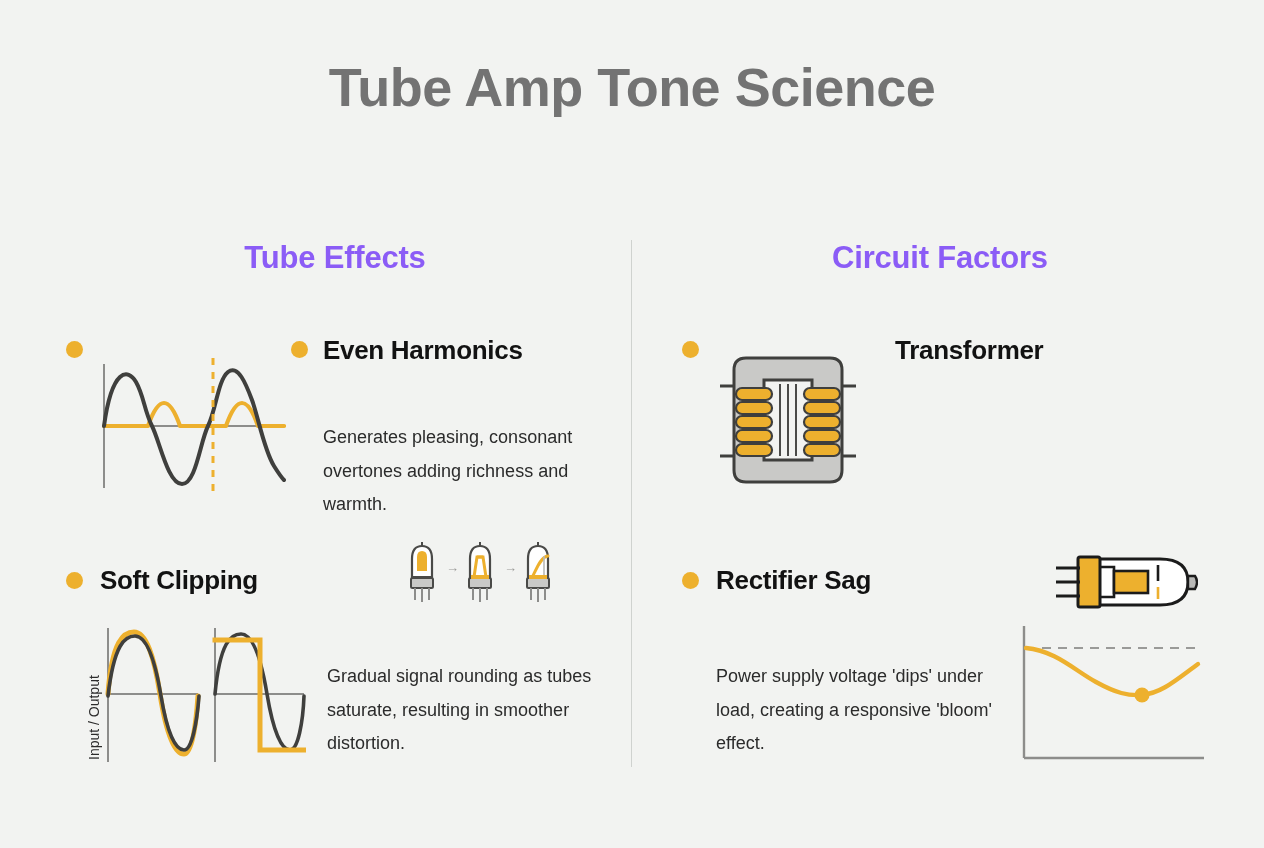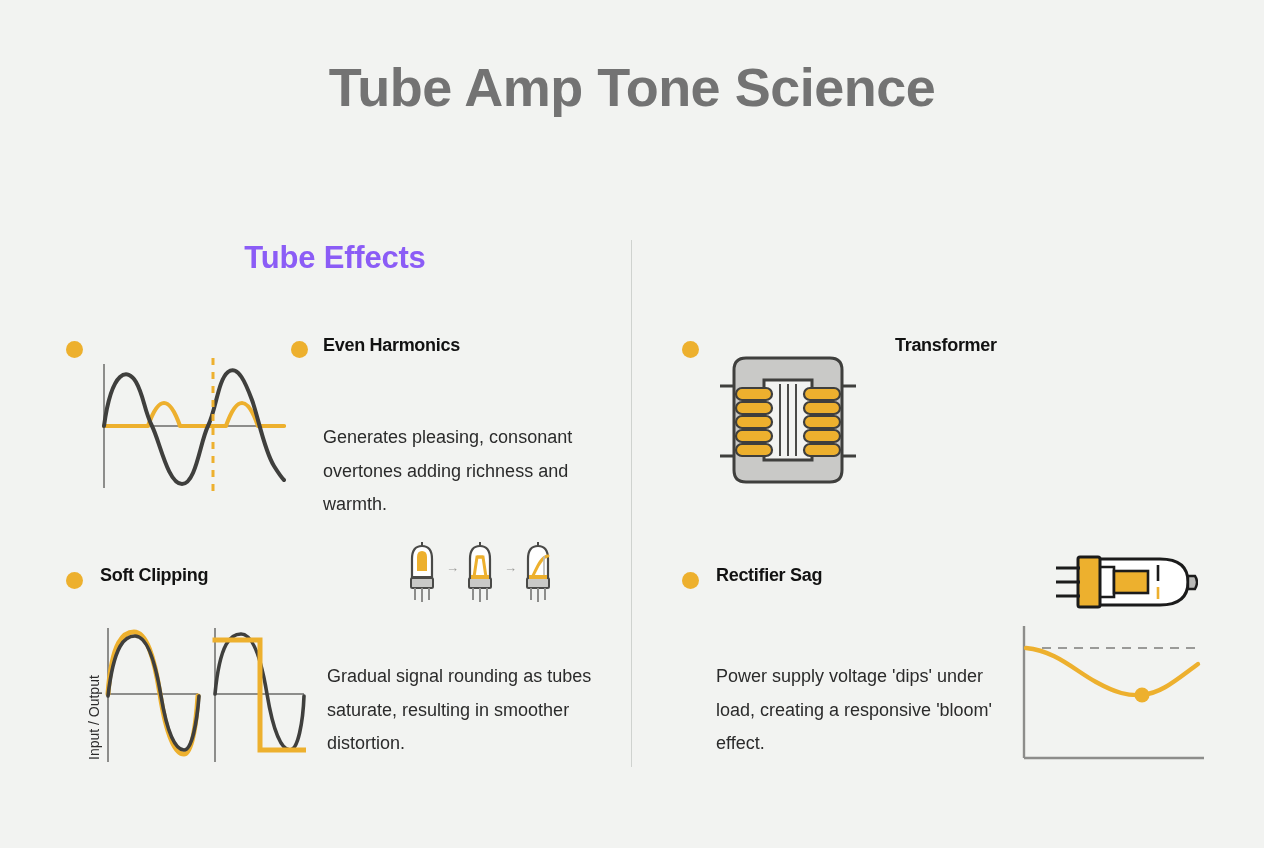--- a/index.html
+++ b/index.html
@@ -78,21 +78,21 @@
   .bullet {
     position: absolute;
     width: 17px;
     height: 17px;
     border-radius: 50%;
     background: #edb02e;
   }
 
   .item-title {
     position: absolute;
-    font-size: 18px;
+    font-size: 26px;
     font-weight: bold;
     color: #121212;
     letter-spacing: -0.3px;
     white-space: nowrap;
   }
 
   .item-body {
     position: absolute;
     font-size: 18px;
     line-height: 33.5px;
@@ -203,20 +203,23 @@
     <path d="M10 74 C16 22 27 14 37 14 C49 14 57 38 63 74 C69 110 77 128 86 128 C94 128 99 100 101 74" fill="none" stroke="#3f3f3d" stroke-width="3.6" stroke-linecap="round"></path>
 
     <line x1="117" y1="6" x2="117" y2="140" stroke="#8d8d8b" stroke-width="2"></line>
     <line x1="117" y1="72" x2="206" y2="72" stroke="#8d8d8b" stroke-width="2"></line>
 
     <path d="M117 72 C122 20 133 12 143 12 C155 12 163 36 169 72 C175 108 183 128 192 128 C200 128 205 100 206 74" fill="none" stroke="#3f3f3d" stroke-width="3.6" stroke-linecap="round"></path>
 
     <path d="M117 18 L162 18 L162 128 L206 128" fill="none" stroke="#edb02e" stroke-width="5" stroke-linecap="square" stroke-linejoin="miter"></path>
   </svg>
 
+  <div class="col col-right">
+    <div class="col-head">Circuit Factors</div>
+  </div>
 
   <div class="bullet" style="left:682px; top:341px;"></div>
 
   <div class="item-title" style="left:895px; top:335px;text-align:right;">Transformer</div>
 
   <svg class="fig" style="left:712px; top:344px;" width="152" height="152" viewBox="0 0 152 152">
 
     <line x1="8" y1="42" x2="36" y2="42" stroke="#3f3f3d" stroke-width="3"></line>
     <line x1="8" y1="112" x2="36" y2="112" stroke="#3f3f3d" stroke-width="3"></line>
     <line x1="116" y1="42" x2="144" y2="42" stroke="#3f3f3d" stroke-width="3"></line>

